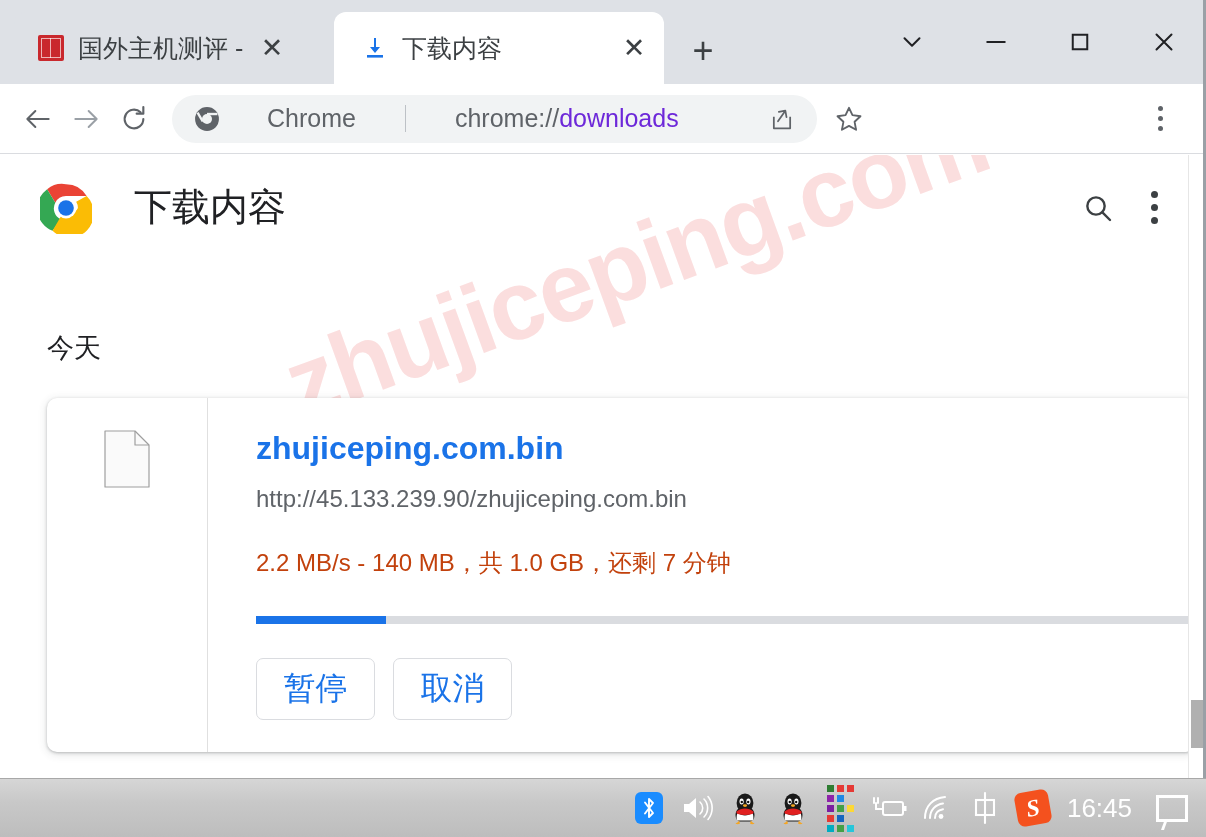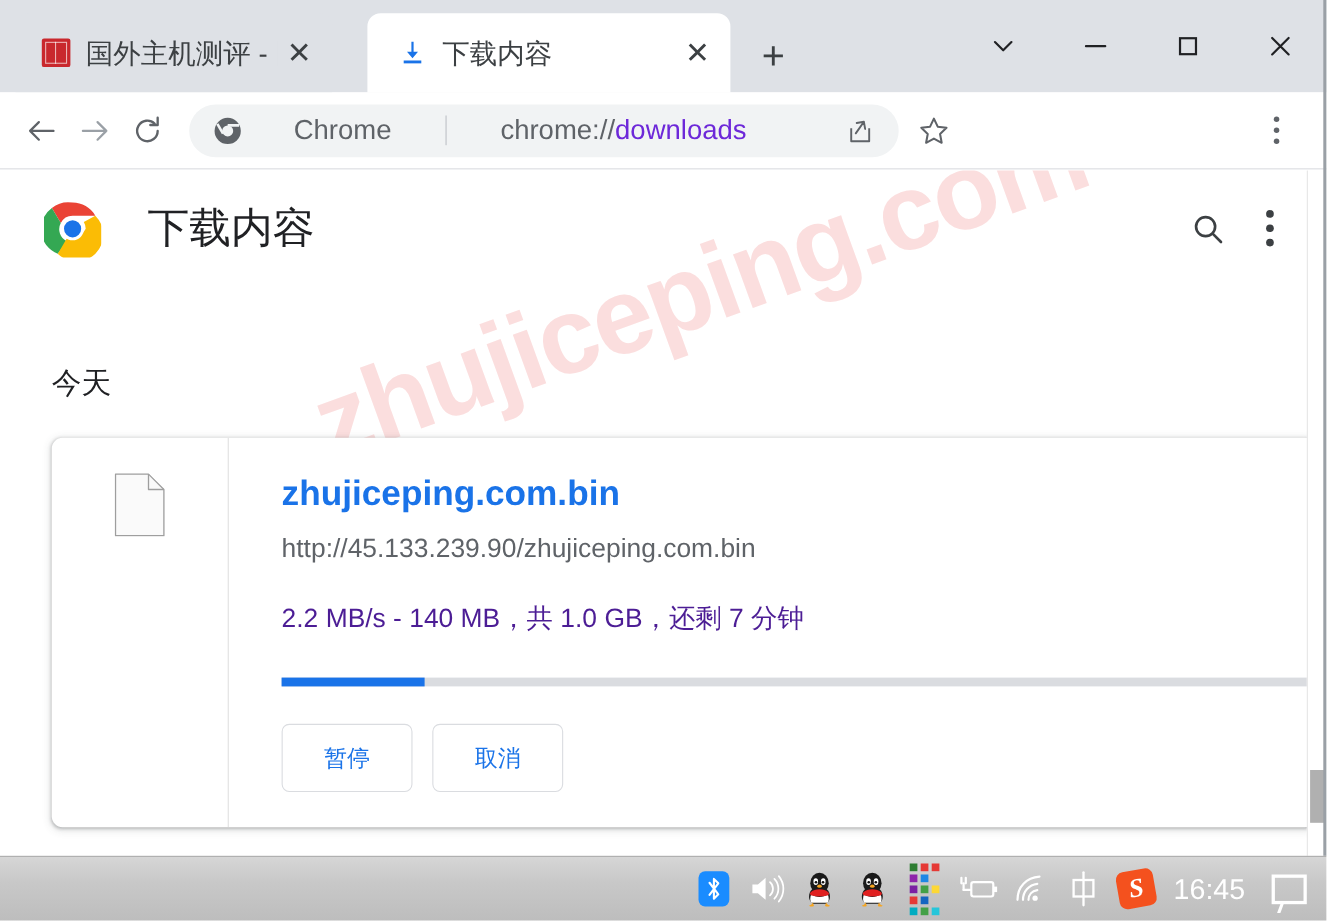--- a/index.html
+++ b/index.html
@@ -195,35 +195,35 @@
   .dl-body {
     flex: 1 1 auto; padding: 34px 0 0 48px; position: relative;
   }
   .dl-name {
     font-size: 32px; color: #1a73e8; font-weight: 700; line-height: 1; white-space: nowrap;
   }
   .dl-url {
     margin-top: 23px; font-size: 24px; color: #5f6368; line-height: 1; white-space: nowrap;
   }
   .dl-status {
-    margin-top: 40px; font-size: 24px; color: #4c1d95; line-height: 1; white-space: nowrap;
+    margin-top: 40px; font-size: 24px; color: #c2410c; line-height: 1; white-space: nowrap;
   }
   .progress-track {
     margin-top: 41px; width: 940px; height: 8px;
     background: #dadce0; border-radius: 0;
   }
   .progress-fill { height: 8px; background: #1a73e8; border-radius: 0; }
   .dl-buttons { margin-top: 34px; display: flex; gap: 18px; }
   .dl-btn {
     width: 119px; height: 62px;
     border: 1px solid #dadce0;
     border-radius: 7px;
     background: #ffffff;
     color: #1a73e8;
-    font-size: 21px;
+    font-size: 32px;
     font-family: "Liberation Sans", "DejaVu Sans", sans-serif;
     display: flex; align-items: center; justify-content: center;
   }
 
   
   .scrollbar-track {
     position: absolute; right: 0; top: 155px; width: 18px; height: 623px;
     background: #ffffff; border-left: 1px solid #e6e6e6;
   }
   .scrollbar-thumb {

